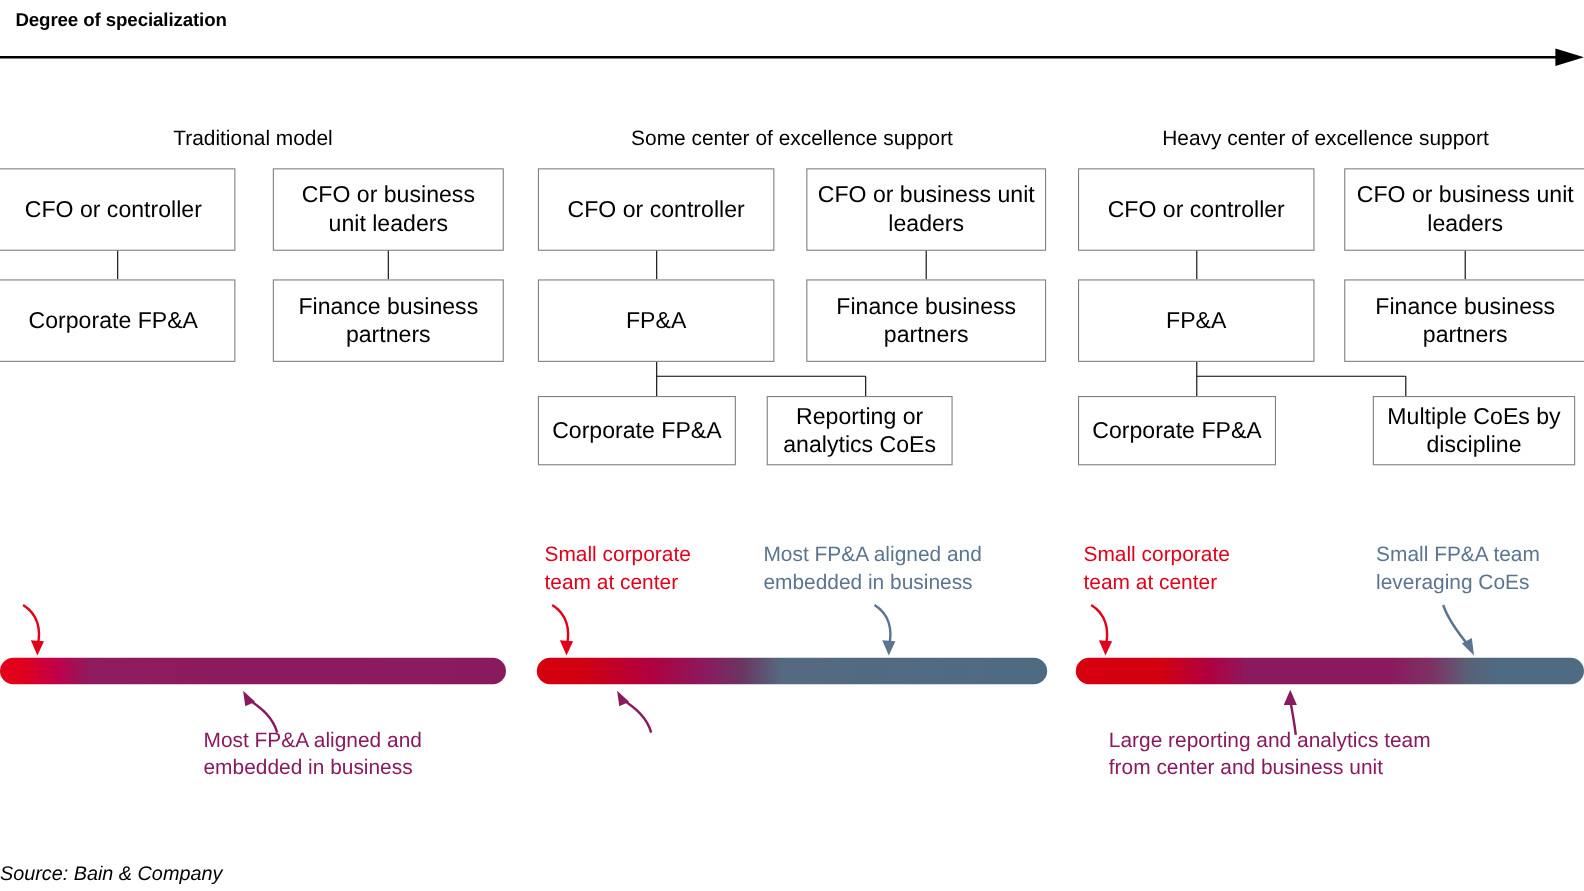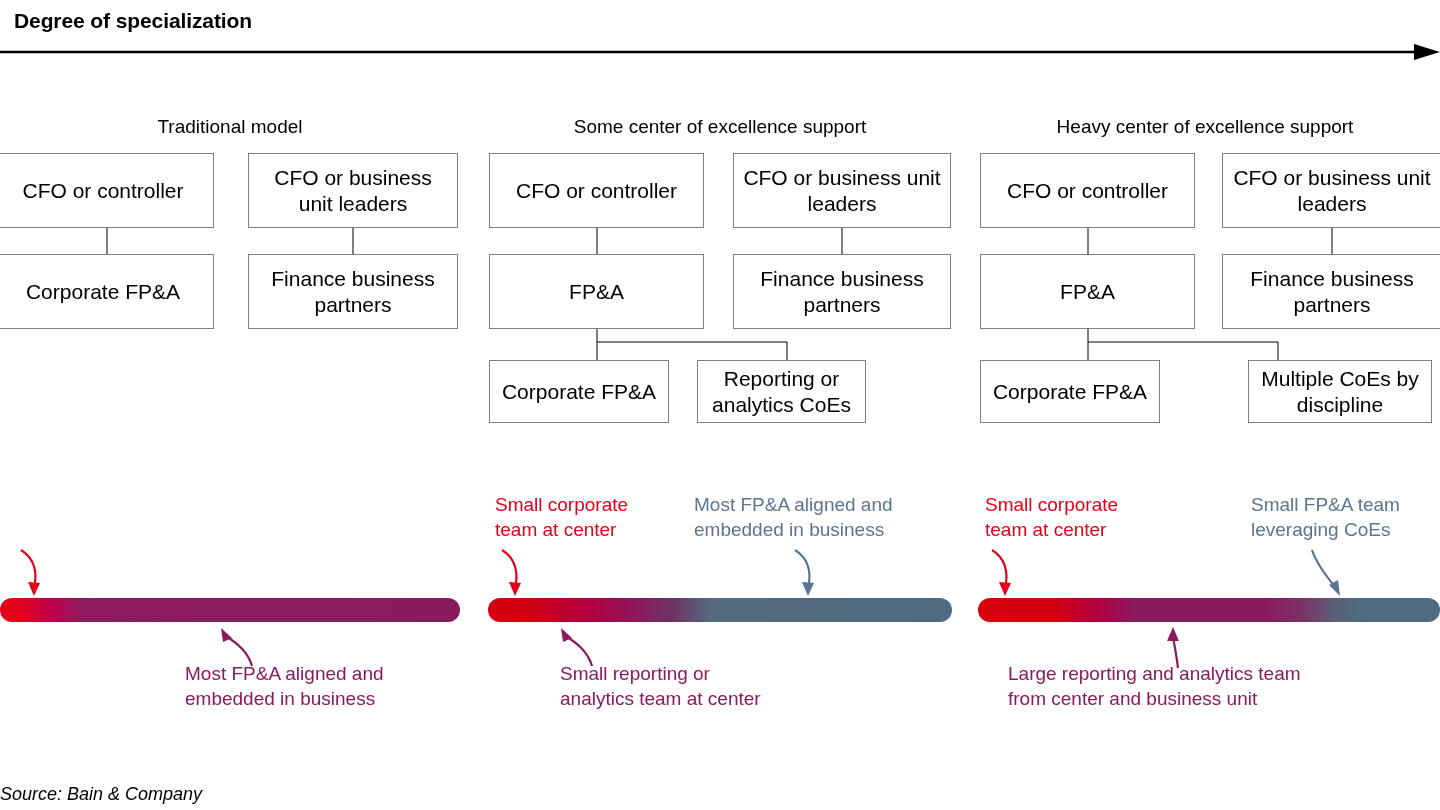--- a/index.html
+++ b/index.html
@@ -8,21 +8,21 @@
     font-family:"Liberation Sans",sans-serif;
     color:#000;
     position:relative;
     overflow:hidden;
   }
   .stage{position:absolute;left:0;top:0;width:1440px;height:810px;}
 
   
   .page-title{
     position:absolute;left:14px;top:9px;
-    font-size:21px;font-weight:bold;letter-spacing:-0.1px;
+    font-size:17px;font-weight:bold;letter-spacing:-0.1px;
     white-space:nowrap;
   }
   .axis-arrow{position:absolute;left:0;top:38px;width:1440px;height:28px;}
 
   
   .col-head{
     position:absolute;top:116px;
     font-size:19px;font-weight:normal;
     text-align:center;white-space:nowrap;
   }
@@ -237,22 +237,20 @@
     <path d="M40 40 C36 26, 26 18, 14 10" stroke="#8a1a5e" stroke-width="2.2" fill="none"></path>
     <polygon points="9,2 20,12, 11,16" fill="#8a1a5e"></polygon>
   </svg>
   <div class="anno plum" style="left:185px;top:661px;width:300px;">Most FP&amp;A aligned and
 embedded in business</div>
 
   <svg class="anno-arrow" style="left:552px;top:626px;width:60px;height:42px;" viewBox="0 0 60 42">
     <path d="M40 40 C36 26, 26 18, 14 10" stroke="#8a1a5e" stroke-width="2.2" fill="none"></path>
     <polygon points="9,2 20,12, 11,16" fill="#8a1a5e"></polygon>
   </svg>
-  <div class="anno plum" style="left:560px;top:661px;width:320px;">Small reporting or
-analytics team at center</div>
 
   <svg class="anno-arrow" style="left:1146px;top:626px;width:60px;height:42px;" viewBox="0 0 60 42">
     <path d="M32 42 C30 26, 28 16, 26 6" stroke="#8a1a5e" stroke-width="2.2" fill="none"></path>
     <polygon points="27,1 33,15, 21,15" fill="#8a1a5e"></polygon>
   </svg>
   <div class="anno plum" style="left:1008px;top:661px;width:420px;">Large reporting and analytics team
 from center and business unit</div>
 
   <div class="source">Source: Bain &amp; Company</div>
 

